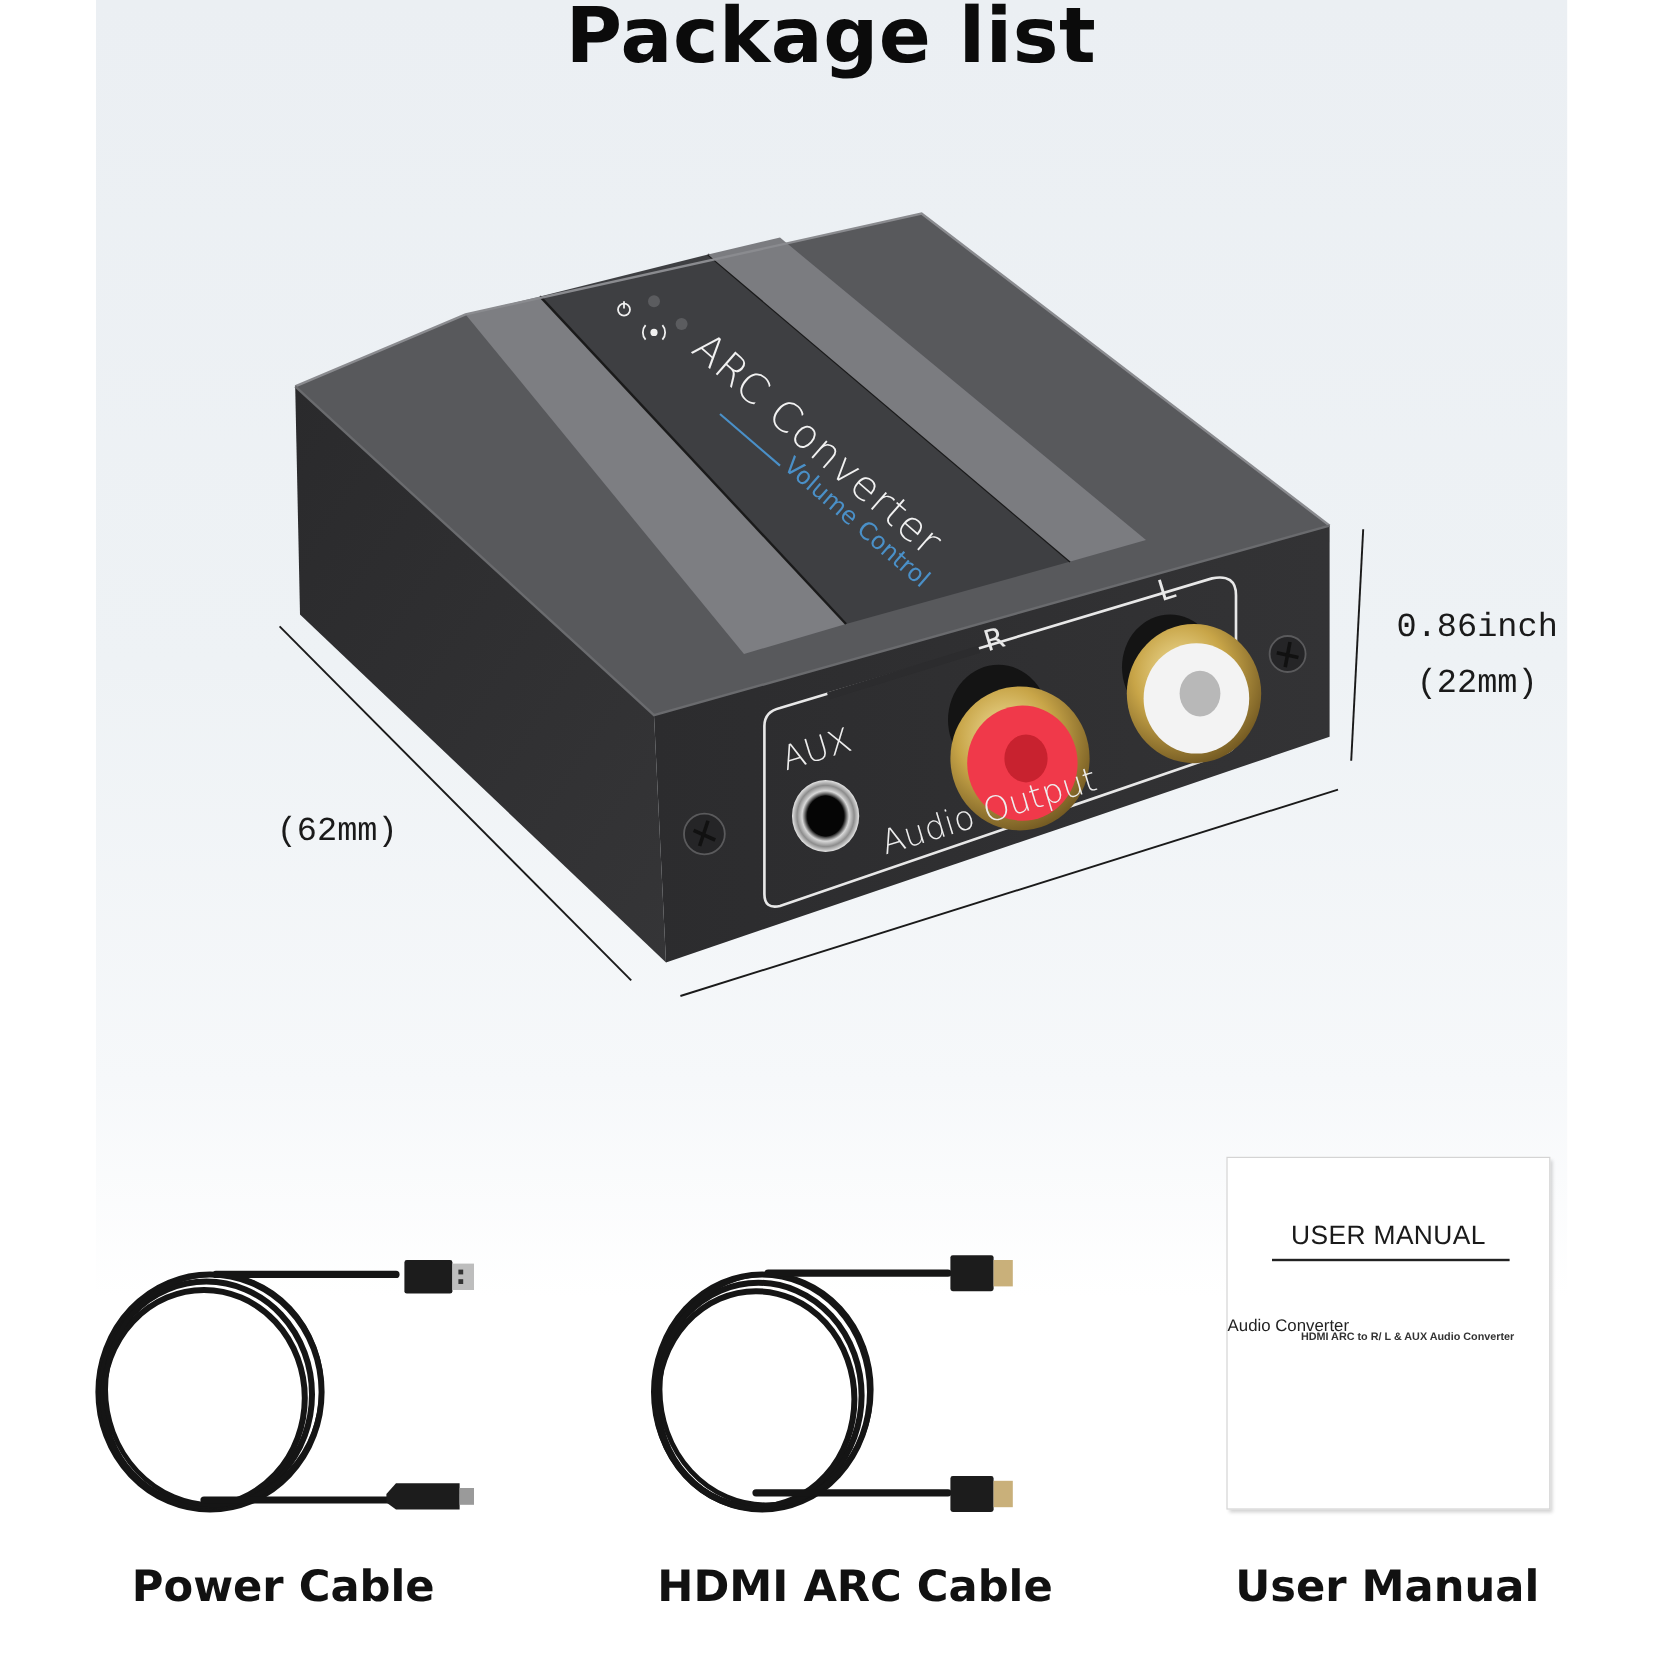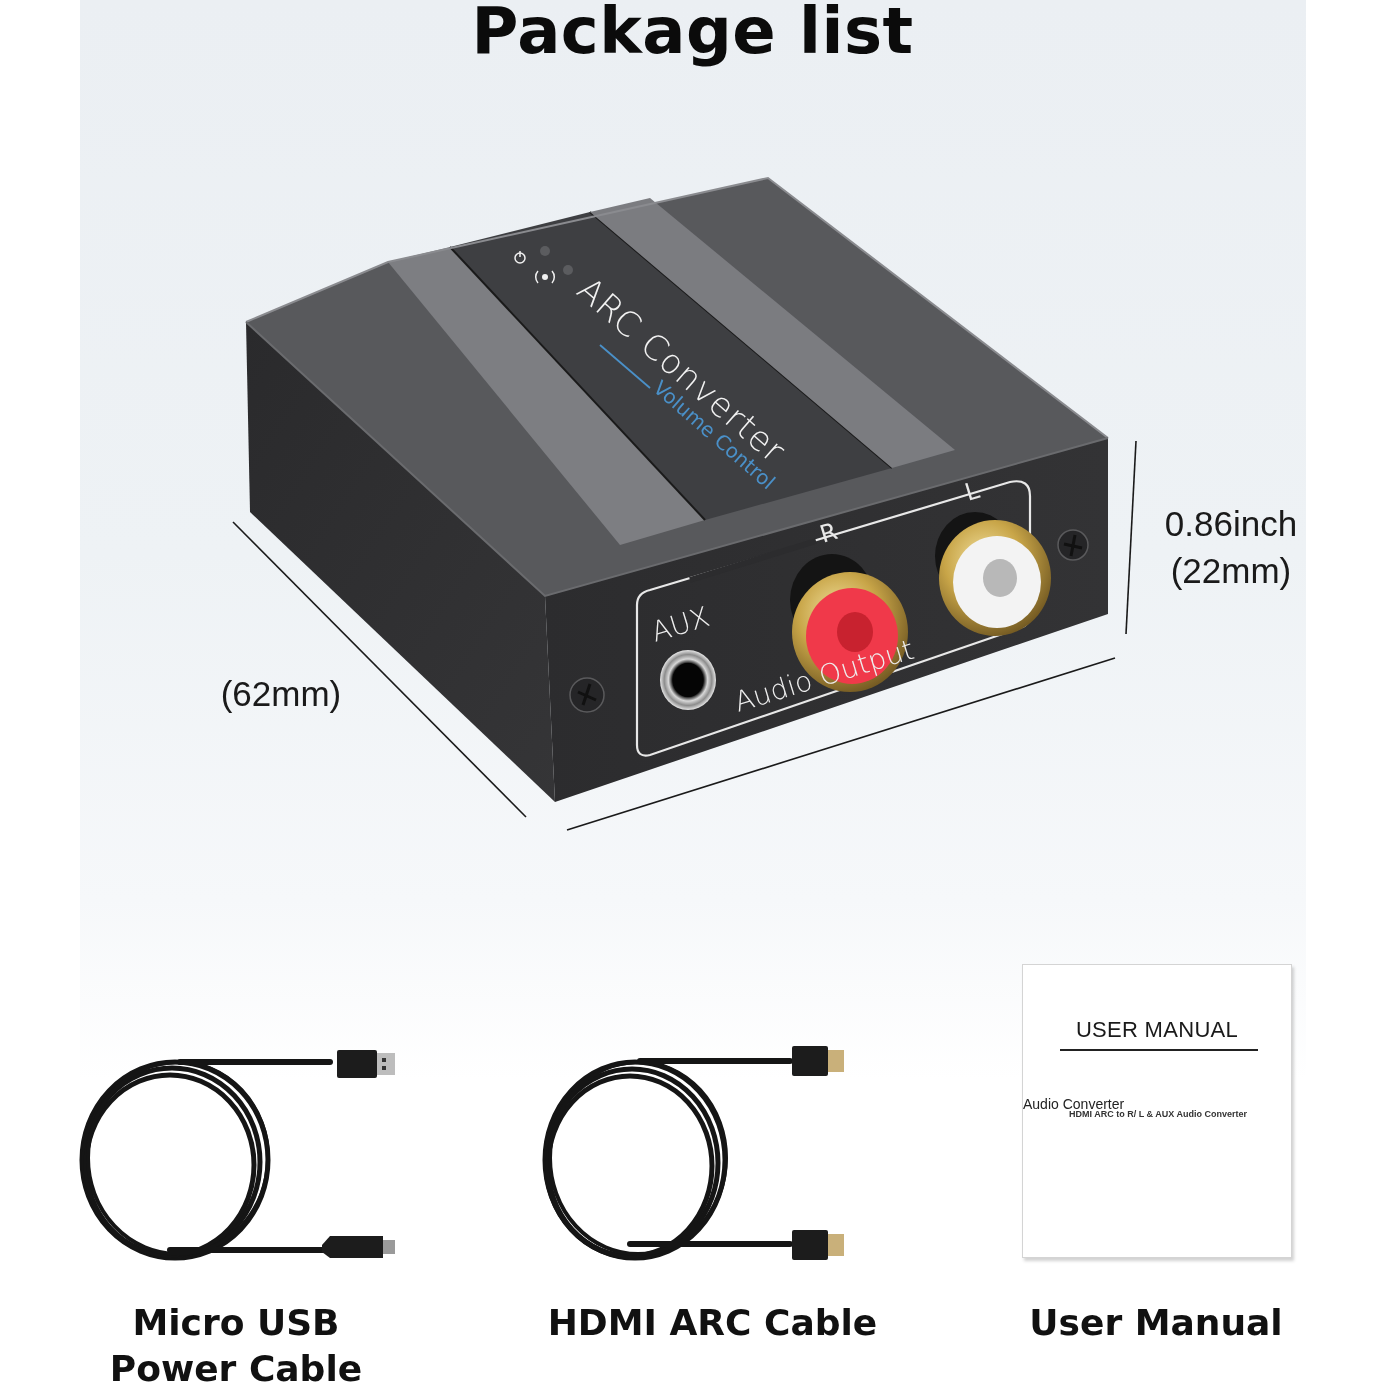--- a/index.html
+++ b/index.html
@@ -1,27 +1,27 @@
 <!DOCTYPE html>
 <html><head>
 <meta charset="utf-8">
 <style>
   html,body{margin:0;padding:0;background:#ffffff;}
   body{width:1385px;height:1385px;position:relative;overflow:hidden;font-family:"Liberation Sans","DejaVu Sans",sans-serif;}
   .panel{position:absolute;left:80px;top:0;width:1226px;height:1385px;
     background:linear-gradient(180deg,#ebeff3 0%,#eef2f5 40%,#f6f8fa 65%,#ffffff 78%,#ffffff 100%);}
   .title{position:absolute;left:0;top:-6px;width:1385px;text-align:center;font-family:"DejaVu Sans",sans-serif;font-weight:bold;font-size:64px;color:#0b0b0b;letter-spacing:0.5px;}
-  .dim{position:absolute;font-family:Liberation Sans, sans-serif;font-size:35px;line-height:47px;color:#1a1a1a;text-align:center;white-space:nowrap;}
+  .dim{position:absolute;font-family:Liberation Mono, monospace;font-size:28px;line-height:47px;color:#1a1a1a;text-align:center;white-space:nowrap;}
   .lbl{position:absolute;font-family:"DejaVu Sans",sans-serif;font-weight:bold;font-size:36px;line-height:46px;color:#111;text-align:center;white-space:nowrap;}
   svg{position:absolute;left:0;top:0;}
   .manual{position:absolute;left:1022px;top:964px;width:268px;height:292px;background:#ffffff;border:1px solid #d4d4d4;box-shadow:2px 3px 3px rgba(0,0,0,0.18);}
   .manual .mt{position:absolute;left:0;top:52px;width:100%;text-align:center;font-size:22px;color:#1a1a1a;letter-spacing:0.3px;}
   .manual .rule{position:absolute;left:37px;top:84px;width:198px;height:2px;background:#222;}
   .manual .sub{position:absolute;left:0;top:131px;width:100%;font-size:14px;color:#222;}
-  .manual .sub2{position:absolute;left:1px;top:144px;width:100%;text-align:center;font-size:9px;font-weight:bold;color:#333;}
+  .manual .sub2{position:absolute;left:16px;top:144px;width:100%;text-align:center;font-size:9px;font-weight:bold;color:#333;}
 </style>
 </head>
 <body>
 
 <div class="panel"></div>
 
 <div class="title">Package list</div>
 
 <svg width="1385" height="1385" viewBox="0 0 1385 1385">
   <defs>
@@ -160,21 +160,20 @@
 </div>
 
 <div class="manual">
   <div class="mt">USER MANUAL</div>
   <div class="rule"></div>
   <div class="sub">Audio Converter</div>
   <div class="sub2">HDMI ARC to R/ L &amp; AUX Audio Converter</div>
 </div>
 
 <div class="lbl" style="left:96px;top:1300px;width:280px;">
-  <div>Micro USB</div>
   <div>Power Cable</div>
 </div>
 <div class="lbl" style="left:520px;top:1300px;width:345px;margin-left:20px;">
   <div>HDMI ARC Cable</div>
 </div>
 <div class="lbl" style="left:1020px;top:1300px;width:272px;">
   <div>User Manual</div>
 </div>
 
 </body></html>

